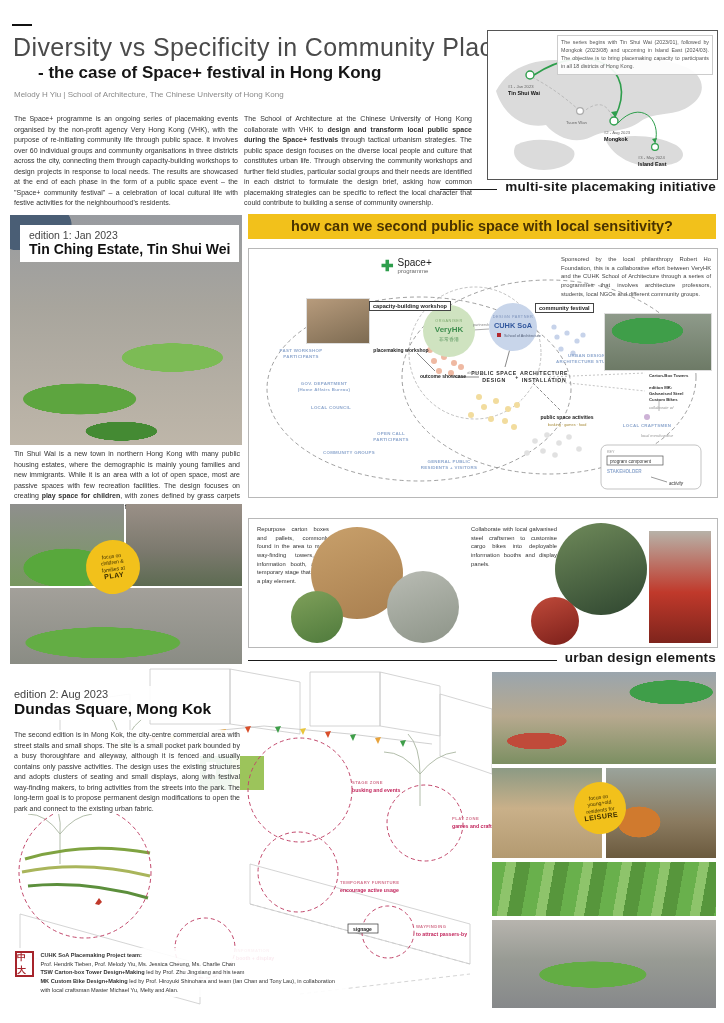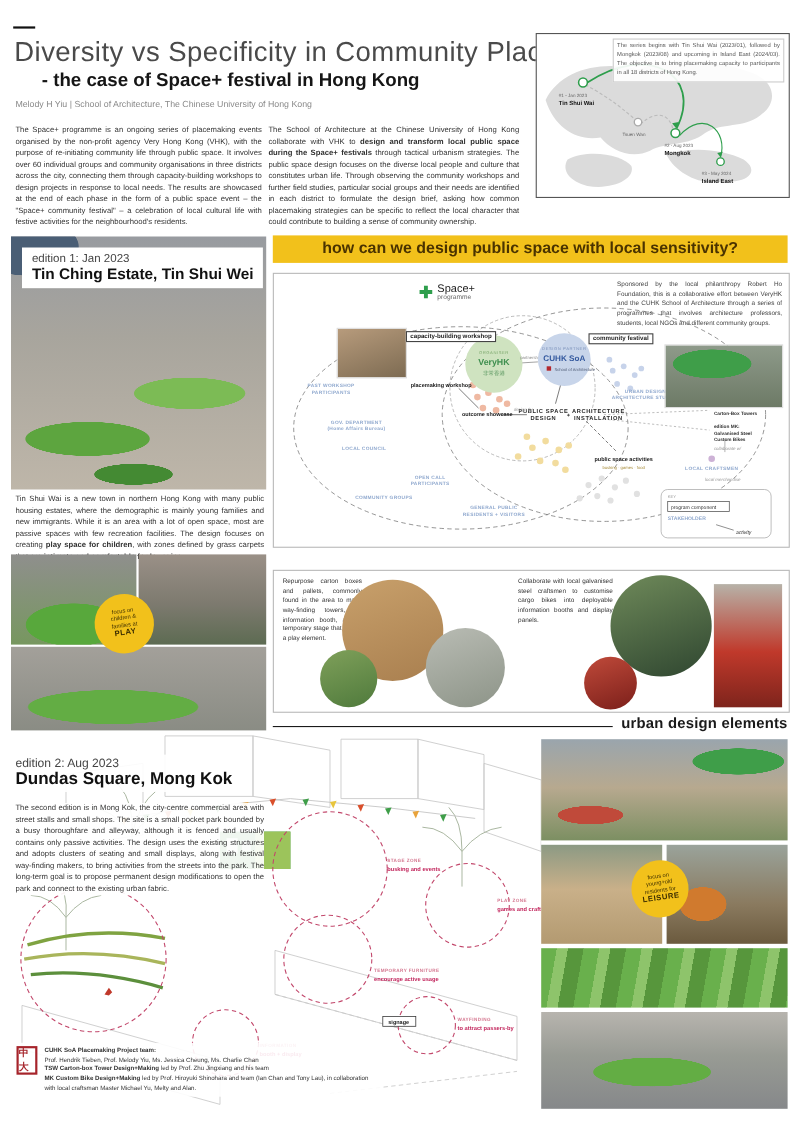--- a/index.html
+++ b/index.html
@@ -63,23 +63,27 @@
       <text x="20" y="57" class="mtag">#1 - Jan 2023</text>
       <text x="20" y="64" class="mname">Tin Shui Wai</text>
       <text x="78" y="93" class="mtag" fill="#999">Tsuen Wan</text>
       <text x="116" y="103" class="mtag">#2 - Aug 2023</text>
       <text x="116" y="110" class="mname">Mongkok</text>
       <text x="150" y="128" class="mtag">#3 - May 2024</text>
       <text x="150" y="135" class="mname">Island East</text>
     </svg>
     <div class="abs jt" style="right:4px;top:4px;width:148px;font-size:5.3px;color:#555;border:1px solid #ccc;background:rgba(255,255,255,.92);padding:3px;">The series begins with Tin Shui Wai (2023/01), followed by Mongkok (2023/08) and upcoming in Island East (2024/03). The objective is to bring placemaking capacity to participants in all 18 districts of Hong Kong.</div>
   </div>
+  <div class="cap" style="left:440px;top:178px;width:276px;height:16px;">
+    <div class="ln"></div>
+    <div class="tx">multi-site placemaking initiative</div>
+  </div>
 
   <div class="abs" style="left:248px;top:214px;width:468px;height:25px;background:#F2C11B;text-align:center;
-       line-height:25px;font-size:14.5px;font-weight:bold;color:#4a3300;">how can we design public space with local sensitivity?</div>
+       line-height:25px;font-size:14.5px;font-weight:bold;color:#4a3300;">how can we second public space with local sensitivity?</div>
 
   <div class="ph" style="left:10px;top:215px;width:232px;height:230px;background:
        radial-gradient(ellipse 95px 26px at 30% 80%, #5da53f 0 59%, transparent 60%),
        radial-gradient(ellipse 85px 24px at 70% 62%, #7cbb55 0 59%, transparent 60%),
        radial-gradient(ellipse 60px 16px at 48% 94%, #448a33 0 59%, transparent 60%),
        radial-gradient(ellipse 80px 44px at 6% 4%, #4a5e75 0 59%, transparent 60%),
        linear-gradient(180deg,#989ba0 0%,#a8a59d 40%,#beb6a9 100%);">
     <div class="abs" style="left:10px;top:10px;background:#fff;padding:4px 9px 5px 9px;">
       <div style="font-size:10.5px;color:#444;">edition 1: Jan 2023</div>
       <div style="font-size:14px;font-weight:bold;color:#111;">Tin Ching Estate, Tin Shui Wei</div>

